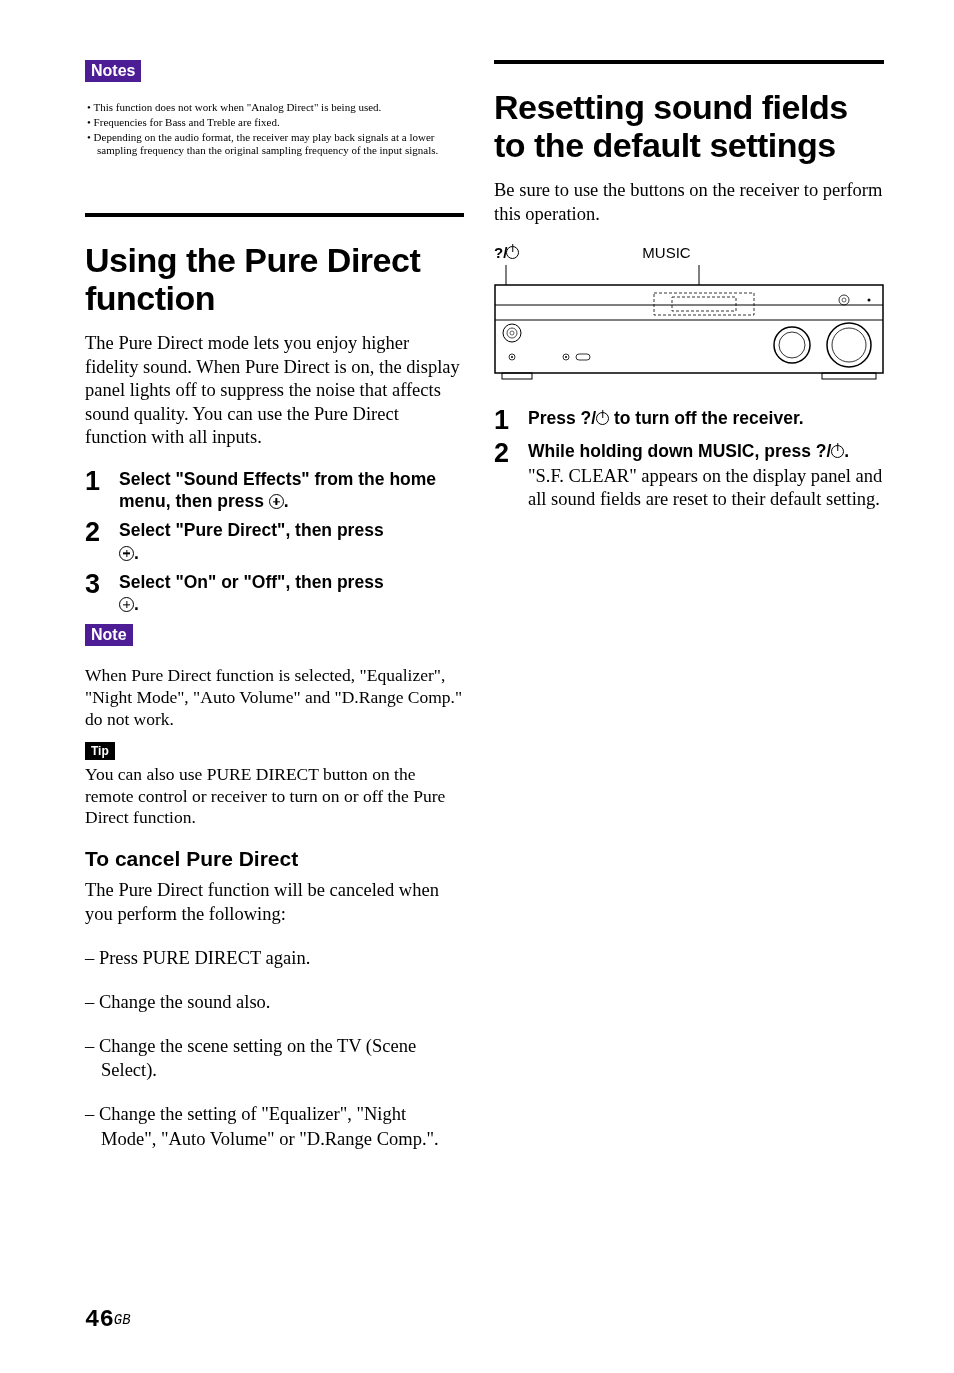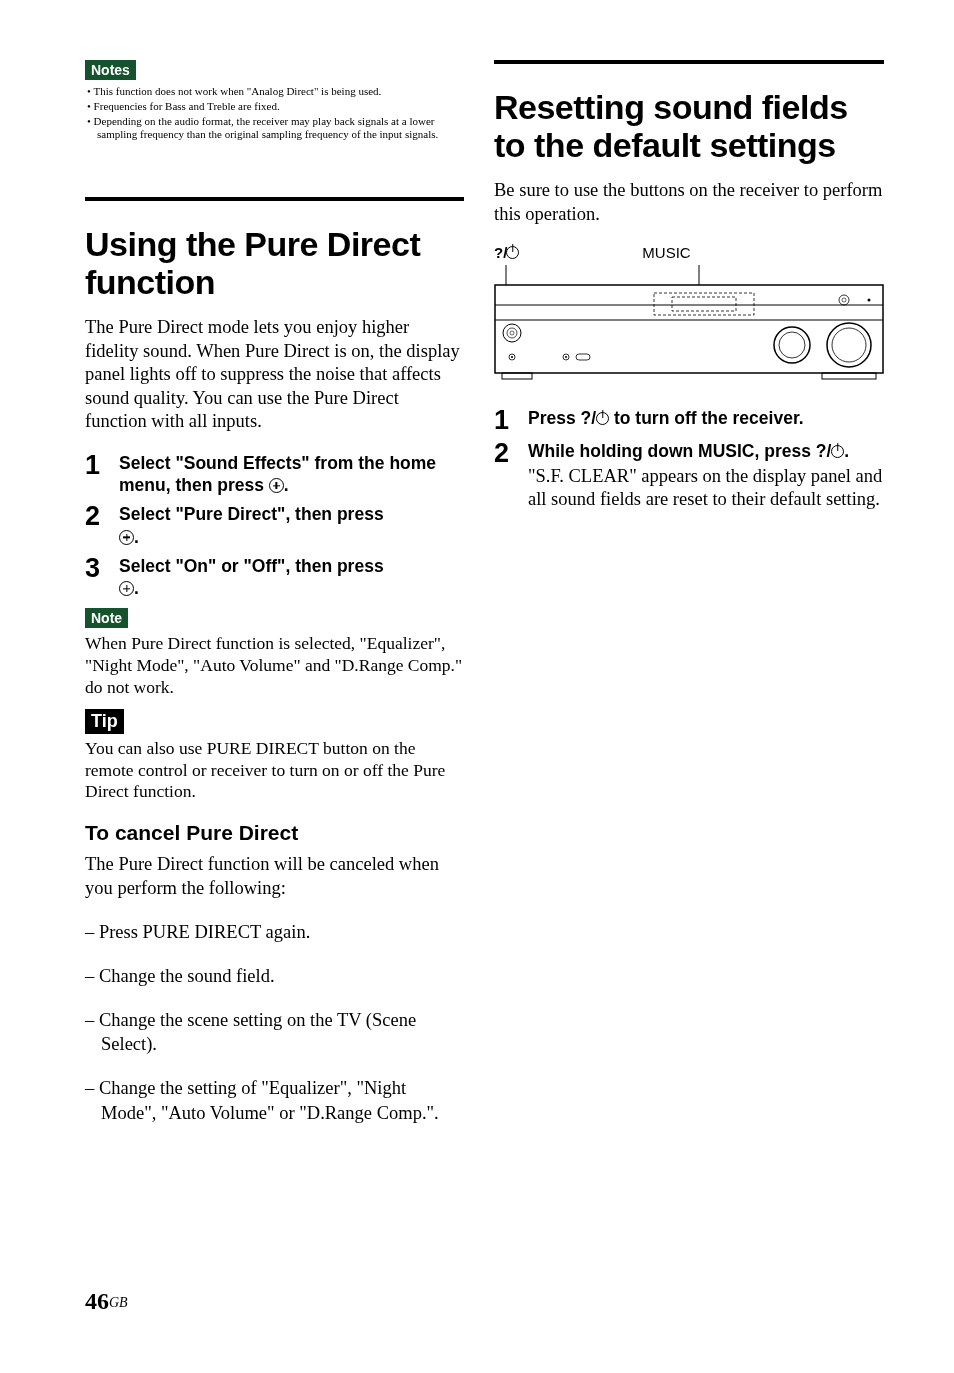--- a/index.html
+++ b/index.html
@@ -18,27 +18,27 @@
     .columns {
       display: flex;
       gap: 30px;
     }
     .col {
       flex: 1;
       width: 50%;
     }
     .label-box {
       display: inline-block;
-      background: #14532d;
+      background: #4c1d95;
       color: white;
       font-family: Arial, Helvetica, sans-serif;
       font-weight: bold;
-      font-size: 14px;
+      font-size: 16px;
       padding: 2px 6px;
-      margin-bottom: 5px;
+      margin-bottom: 19px;
     }
     .notes-list {
       list-style: none;
       padding-left: 0;
       font-size: 11px;
       line-height: 1.25;
     }
     .notes-list li {
       padding-left: 12px;
       text-indent: -10px;
@@ -108,21 +108,21 @@
       margin-top: 8px;
     }
     .tip-block {
       margin-top: 10px;
     }
     .tip-label {
       background: black;
       color: white;
       font-family: Arial, Helvetica, sans-serif;
       font-weight: bold;
-      font-size: 18px;
+      font-size: 12px;
       display: inline-block;
       padding: 2px 6px;
       margin-bottom: 4px;
     }
     h2.sub-heading {
       font-family: Arial, Helvetica, sans-serif;
       font-weight: 900;
       font-size: 21px;
       margin-top: 18px;
       margin-bottom: 8px;
@@ -193,23 +193,23 @@
       margin-top: 16px;
       margin-bottom: 18px;
     }
     .diagram-labels {
       font-family: Arial, Helvetica, sans-serif;
       font-size: 15px;
       margin-bottom: 4px;
     }
     .page-footer {
       position: absolute;
-      bottom: 58px;
+      bottom: 40px;
       left: 85px;
-      font-family: Liberation Serif, serif;
+      font-family: Liberation Mono, monospace;
     }
     .page-num {
       font-weight: 900;
       font-size: 24px;
     }
     .page-gb {
       font-style: italic;
       font-size: 14px;
       vertical-align: 2px;
     }
@@ -268,21 +268,21 @@
 
     <div class="tip-block">
       <span class="tip-label">Tip</span>
       <div class="tip-text">You can also use PURE DIRECT button on the remote control or receiver to turn on or off the Pure Direct function.</div>
     </div>
 
     <h2 class="sub-heading">To cancel Pure Direct</h2>
     <p class="intro-text" style="margin-bottom:2px">The Pure Direct function will be canceled when you perform the following:</p>
     <ul class="dash-list">
       <li>Press PURE DIRECT again.</li>
-      <li>Change the sound field.</li>
+      <li>Change the sound also.</li>
       <li>Change the scene setting on the TV (Scene Select).</li>
       <li>Change the setting of "Equalizer", "Night Mode", "Auto Volume" or "D.Range Comp.".</li>
     </ul>
   </div>
 
   <div class="col">
     <hr class="section-rule-right">
     <h1 class="section-title">Resetting sound fields to the default settings</h1>
 
     <p class="intro-text">Be sure to use the buttons on the receiver to perform this operation.</p>

